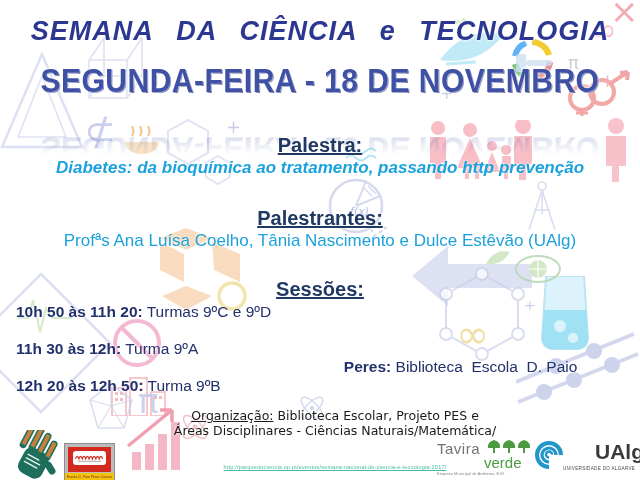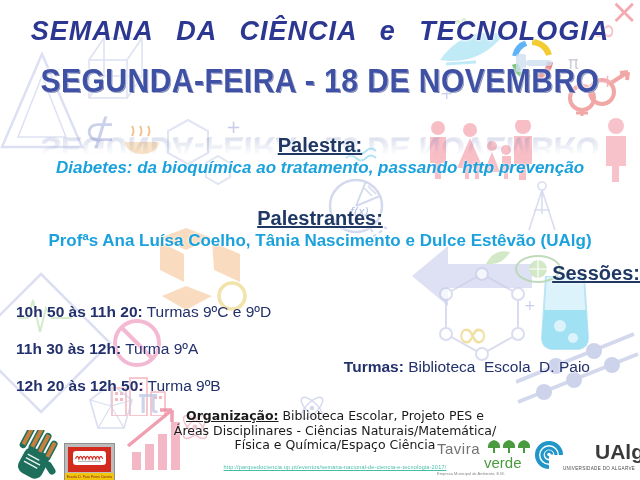--- a/index.html
+++ b/index.html
@@ -20,32 +20,32 @@
   .reflect{top:97px;pointer-events:none;}
   .reflect .dateline{transform:scale(1,-1.0) translateY(-34px);opacity:.28;
     -webkit-mask-image:linear-gradient(to top,rgba(0,0,0,.9),transparent 70%);
     mask-image:linear-gradient(to top,rgba(0,0,0,.9),transparent 70%);}
   .heading{font-size:20px;font-weight:bold;color:#1f3864;text-decoration:underline;
            text-shadow:0 0 3px #fff;}
   .h-palestra{top:134px;}
   .talk{top:158px;font-size:17px;font-weight:bold;font-style:italic;color:#1ba2dd;
         text-shadow:0 0 3px #fff;}
   .h-palestrantes{top:207px;}
-  .speakers{top:231px;font-size:17px;font-weight:bold;color:#1ba2dd;text-shadow:0 0 3px #fff;}
-  .h-sessoes{top:262px;text-align:right;}
+  .speakers{top:231px;font-size:17px;font-weight:normal;color:#1ba2dd;text-shadow:0 0 3px #fff;}
+  .h-sessoes{top:278px;}
   .session-row{position:absolute;left:16px;width:624px;text-align:left;z-index:2;
                font-size:15.5px;color:#22306b;text-shadow:0 0 3px #fff;}
   .s-time{font-weight:bold;}
   .row1{top:303px;} .row2{top:340px;} .row3{top:377px;}
   .local{position:absolute;left:302px;top:0;white-space:pre;}
   .local .l-label{font-weight:bold;}
   
   .org{top:409px;left:155px;width:360px;font-size:12.5px;color:#1a1a1a;line-height:14.5px;
        font-family:"DejaVu Sans",sans-serif;text-shadow:0 0 3px #fff;}
-  .org .u{text-decoration:underline;font-weight:bold;}
+  .org .u{text-decoration:underline;}
   .link{top:464px;left:155px;width:360px;font-size:5.5px;color:#45bca6;
         text-decoration:underline;letter-spacing:0.2px;}
   
   .logo{position:absolute;z-index:3;}
   .school{left:64px;top:443px;width:49px;height:37px;background:#bcbcbc;border:1px solid #8f8f8f;}
   .school .red{position:absolute;left:3px;top:3px;right:3px;bottom:9px;background:#d42a1e;}
   .school .plaque{position:absolute;left:5px;top:4px;right:5px;height:14px;background:#fdfdfd;
                   border-radius:3px;}
   .school .strip{position:absolute;left:0;right:0;bottom:0;height:8px;background:#f1c40f;
                  color:#7a1f12;font-size:3.5px;text-align:center;line-height:8px;overflow:hidden;}
@@ -296,32 +296,31 @@
   <div class="txt heading h-sessoes">Sessões:</div>
 
   <div class="session-row row1">
     <span class="s-time">10h 50 às 11h 20:</span>
     <span class="s-group">Turmas 9ºC e 9ºD</span>
   </div>
   <div class="session-row row2">
     <span class="s-time">11h 30 às 12h:</span>
     <span class="s-group">Turma 9ºA</span>
     <span class="local">
-      <span class="l-label">Turmas:</span><span> Biblioteca  Escola  D. Paio</span>
+      <span class="l-label">Peres:</span><span> Biblioteca  Escola  D. Paio</span>
     </span>
   </div>
   <div class="session-row row3">
     <span class="s-time">12h 20 às 12h 50:</span>
     <span class="s-group">Turma 9ºB</span>
   </div>
 
   <div class="txt org">
     <span class="u">Organização:</span><span> Biblioteca Escolar, Projeto PES e</span><br>
     <span>Áreas Disciplinares  - Ciências Naturais/Matemática/</span><br>
-    <span>Física e Química/Espaço Ciência</span>
   </div>
 
   <div class="txt link">http://parquedociencia.up.pt/eventos/semana-nacional-de-ciencia-e-tecnologia-2017/</div>
 
   <svg class="logo" style="left:8px;top:430px;" width="56" height="50" viewBox="0 0 56 50">
     <g transform="rotate(28 28 30)">
       <rect x="14" y="20" width="26" height="28" rx="8" fill="#1e6e5c"></rect>
       <g>
         <rect x="6" y="2" width="7" height="24" rx="3.5" fill="#1e6e5c"></rect>
           <rect x="7.5" y="4" width="4" height="18" fill="#c77f3e"></rect>

